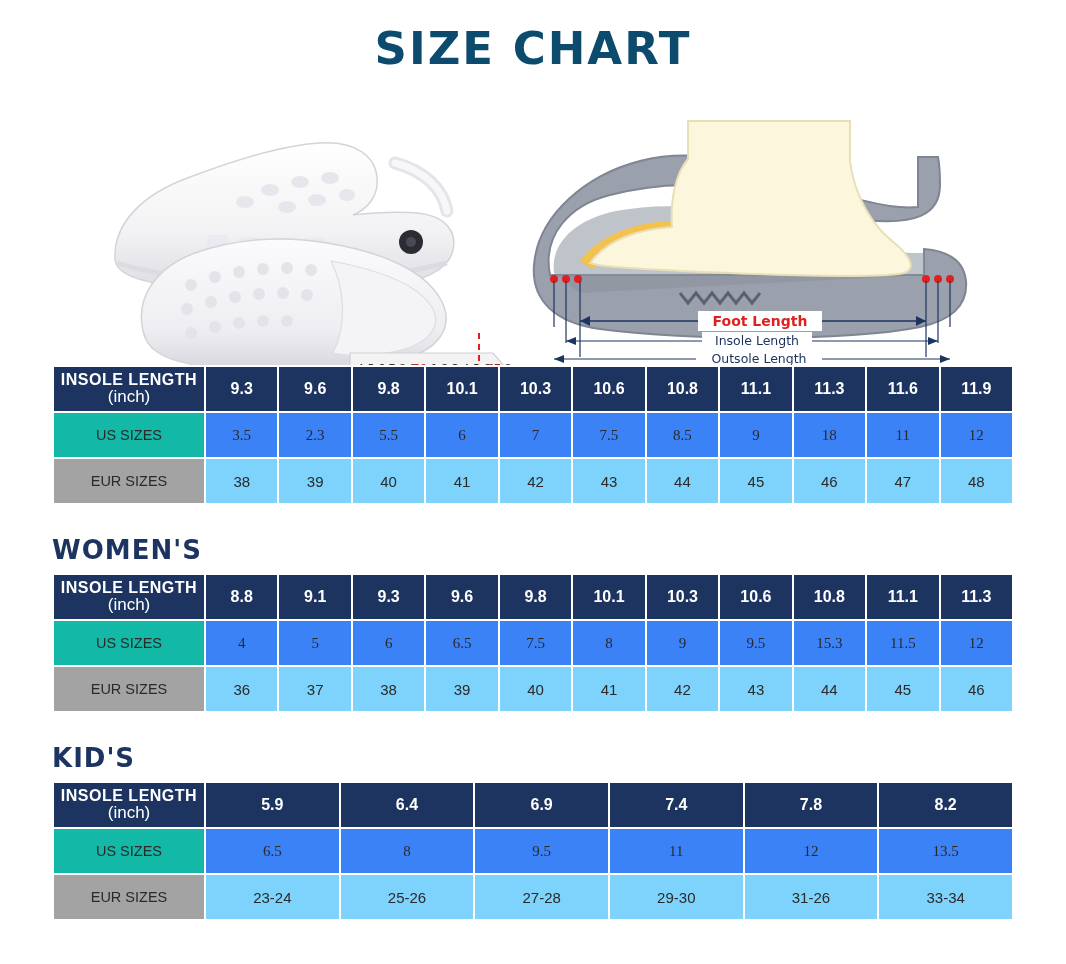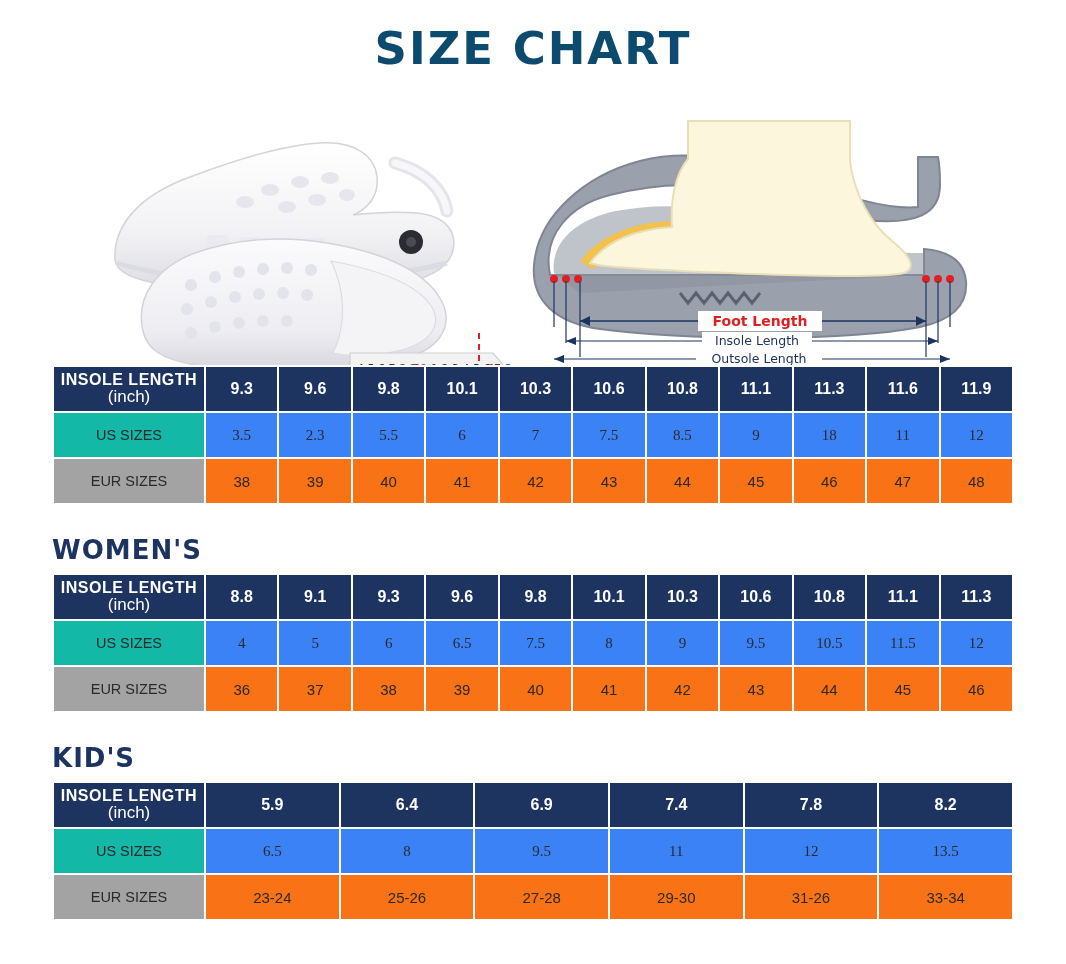--- a/index.html
+++ b/index.html
@@ -98,21 +98,21 @@
     display: block;
     font-size: 17px;
     font-weight: normal;
     letter-spacing: 0;
   }
   table.size tr.odd td.val {
     background: #3b82f6;
     font-family: Liberation Serif, serif;
   }
   table.size tr.even td.val {
-    background: #f97316;
+    background: #7dd3fc;
   }
   table.size tr.odd td.rowlabel,
   table.size tr.even td.rowlabel {
     font-weight: normal;
     color: #2a2a2a;
     font-size: 14.5px;
   }
   table.size tr.odd td.rowlabel { background: #14b8a6; }
   table.size tr.even td.rowlabel { background: #a3a3a3; }
 
@@ -353,21 +353,21 @@
       <tr class="odd">
         <td class="rowlabel">US SIZES</td>
         <td class="val">4</td>
         <td class="val">5</td>
         <td class="val">6</td>
         <td class="val">6.5</td>
         <td class="val">7.5</td>
         <td class="val">8</td>
         <td class="val">9</td>
         <td class="val">9.5</td>
-        <td class="val">10.5</td>
+        <td class="val">15.3</td>
         <td class="val">11.5</td>
         <td class="val">12</td>
       </tr>
       <tr class="even">
         <td class="rowlabel">EUR SIZES</td>
         <td class="val">36</td>
         <td class="val">37</td>
         <td class="val">38</td>
         <td class="val">39</td>
         <td class="val">40</td>

